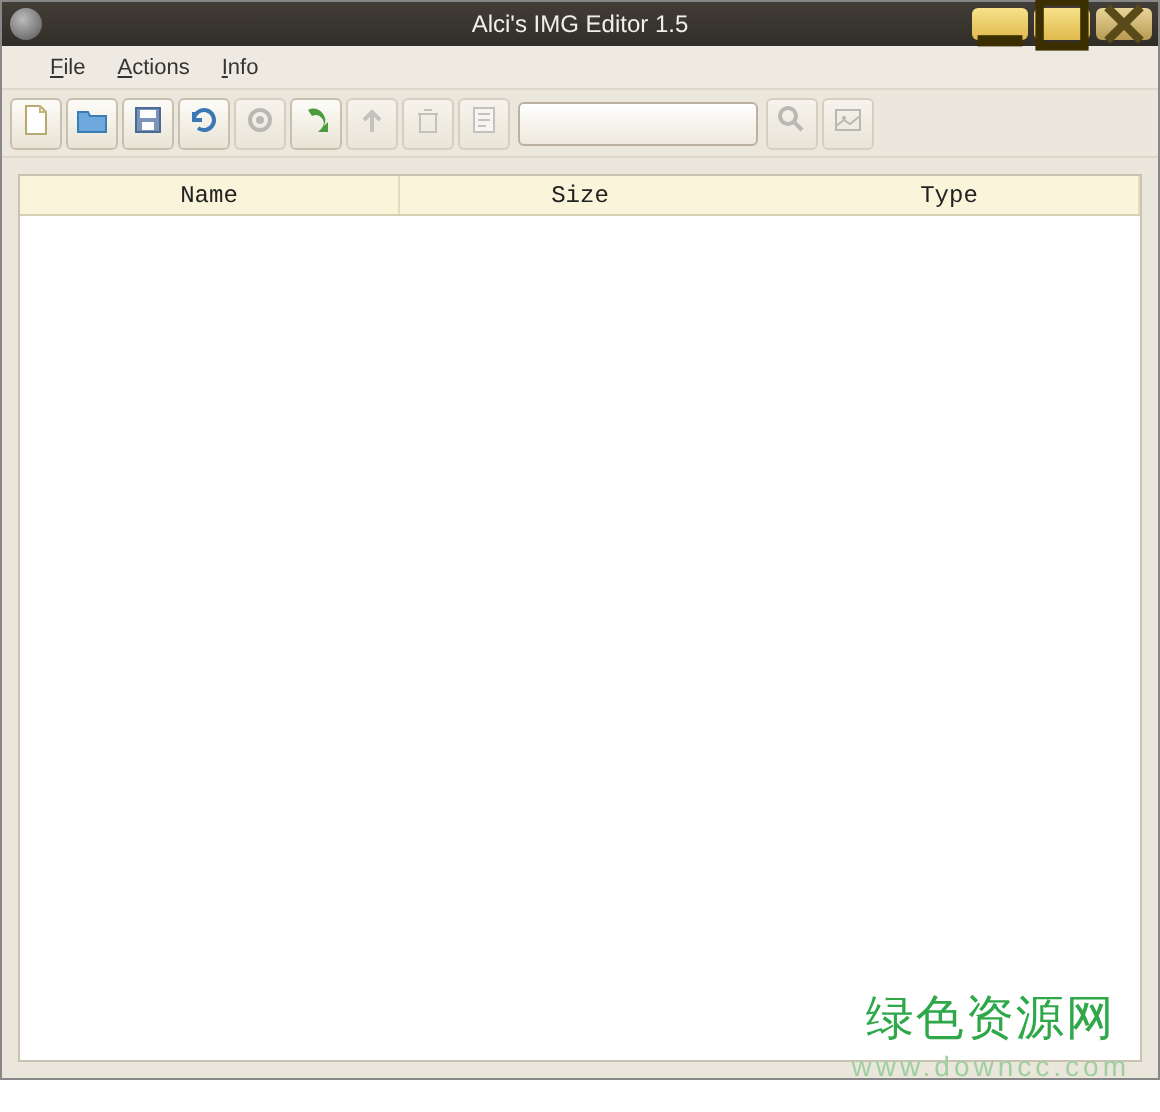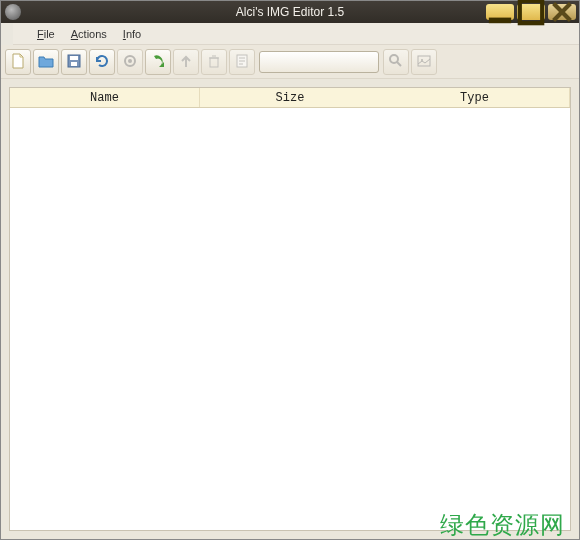--- a/index.html
+++ b/index.html
@@ -56,21 +56,20 @@
   .win-btn.min { background: linear-gradient(to bottom,#f7e28a,#e0b94d); }
   .win-btn.max { background: linear-gradient(to bottom,#f7e28a,#e0b94d); }
   .win-btn.close { background: linear-gradient(to bottom,#e9d59a,#b79a52); color:#5a4a1a; }
   .menubar {
     height: 22px;
     background: #eeeae1;
     display: flex;
     align-items: center;
     padding-left: 16px;
     border-bottom: 1px solid #ddd7cc;
-    margin-left: 12px;
   }
   .menu-item {
     padding: 2px 8px;
     cursor: default;
     color: #333;
   }
   .menu-item .ul { text-decoration: underline; }
   .toolbar {
     height: 34px;
     background: #ece7dc;
@@ -263,13 +262,14 @@
         <div class="th type">Type</div>
       </div>
       <div class="tbody"></div>
     </div>
   </div>
 
 </div>
 
 <div class="watermark">
   <div class="wm1">绿色资源网</div>
+  <div class="wm2">www.downcc.com</div>
 </div>
 
 </body></html>

